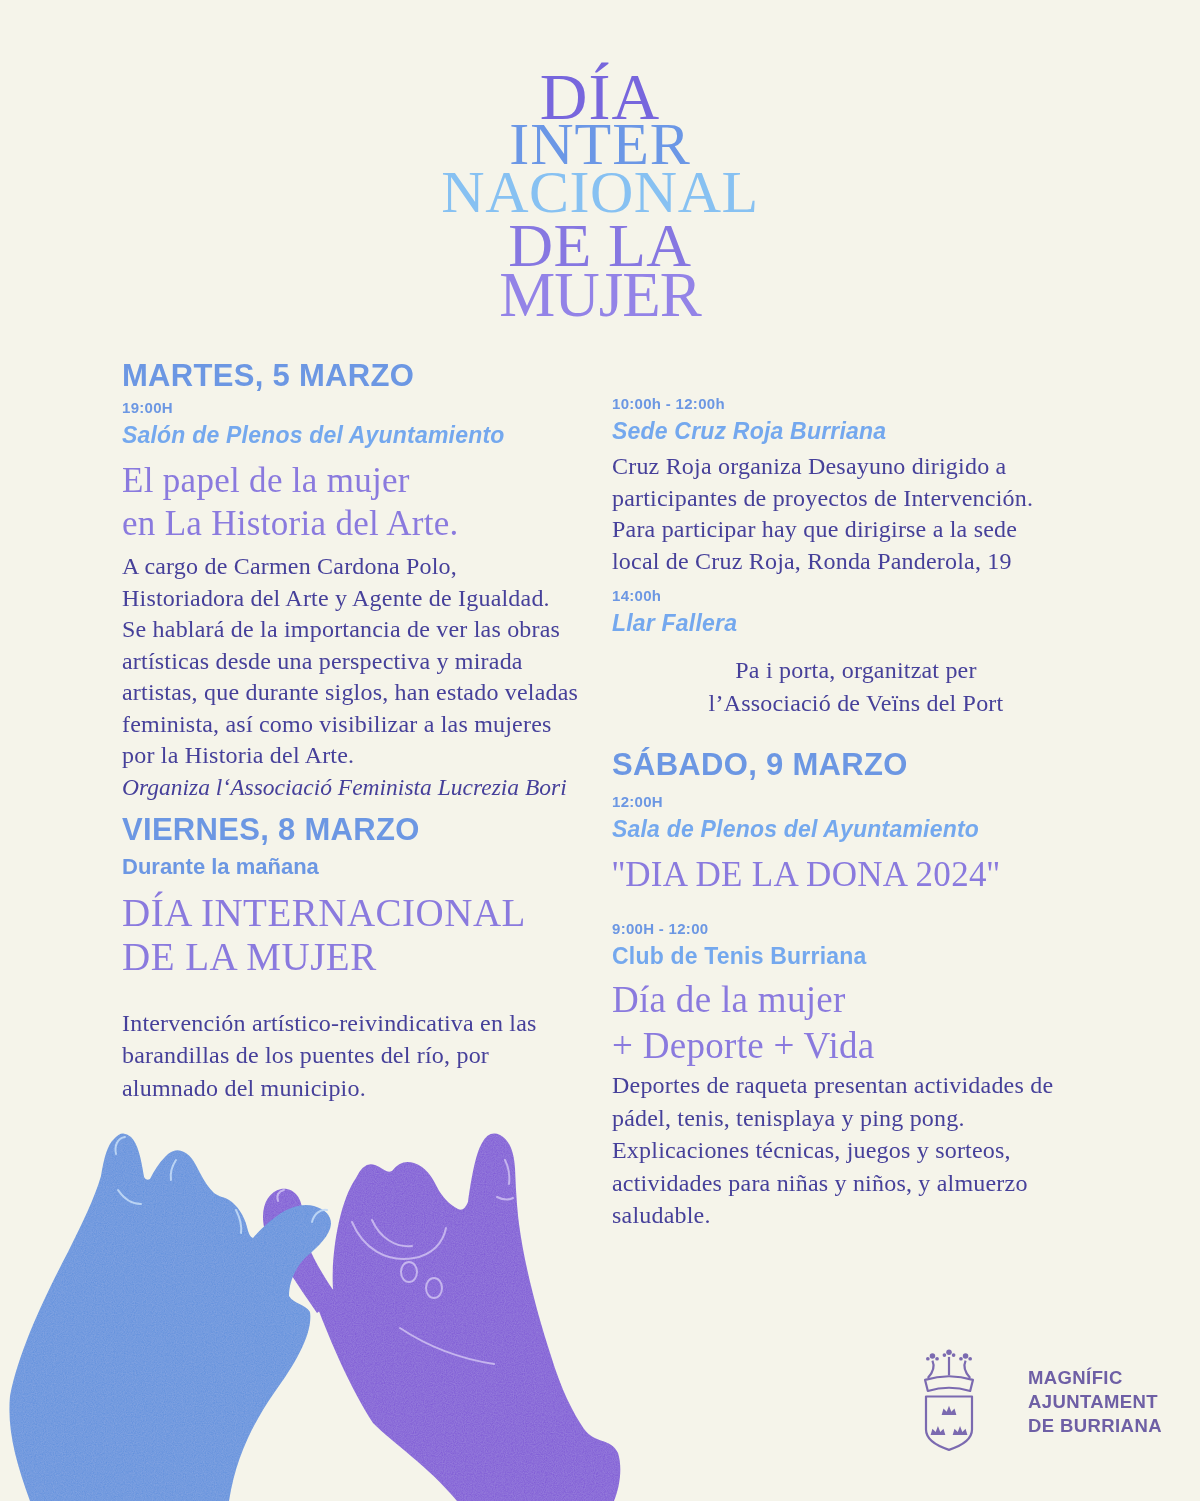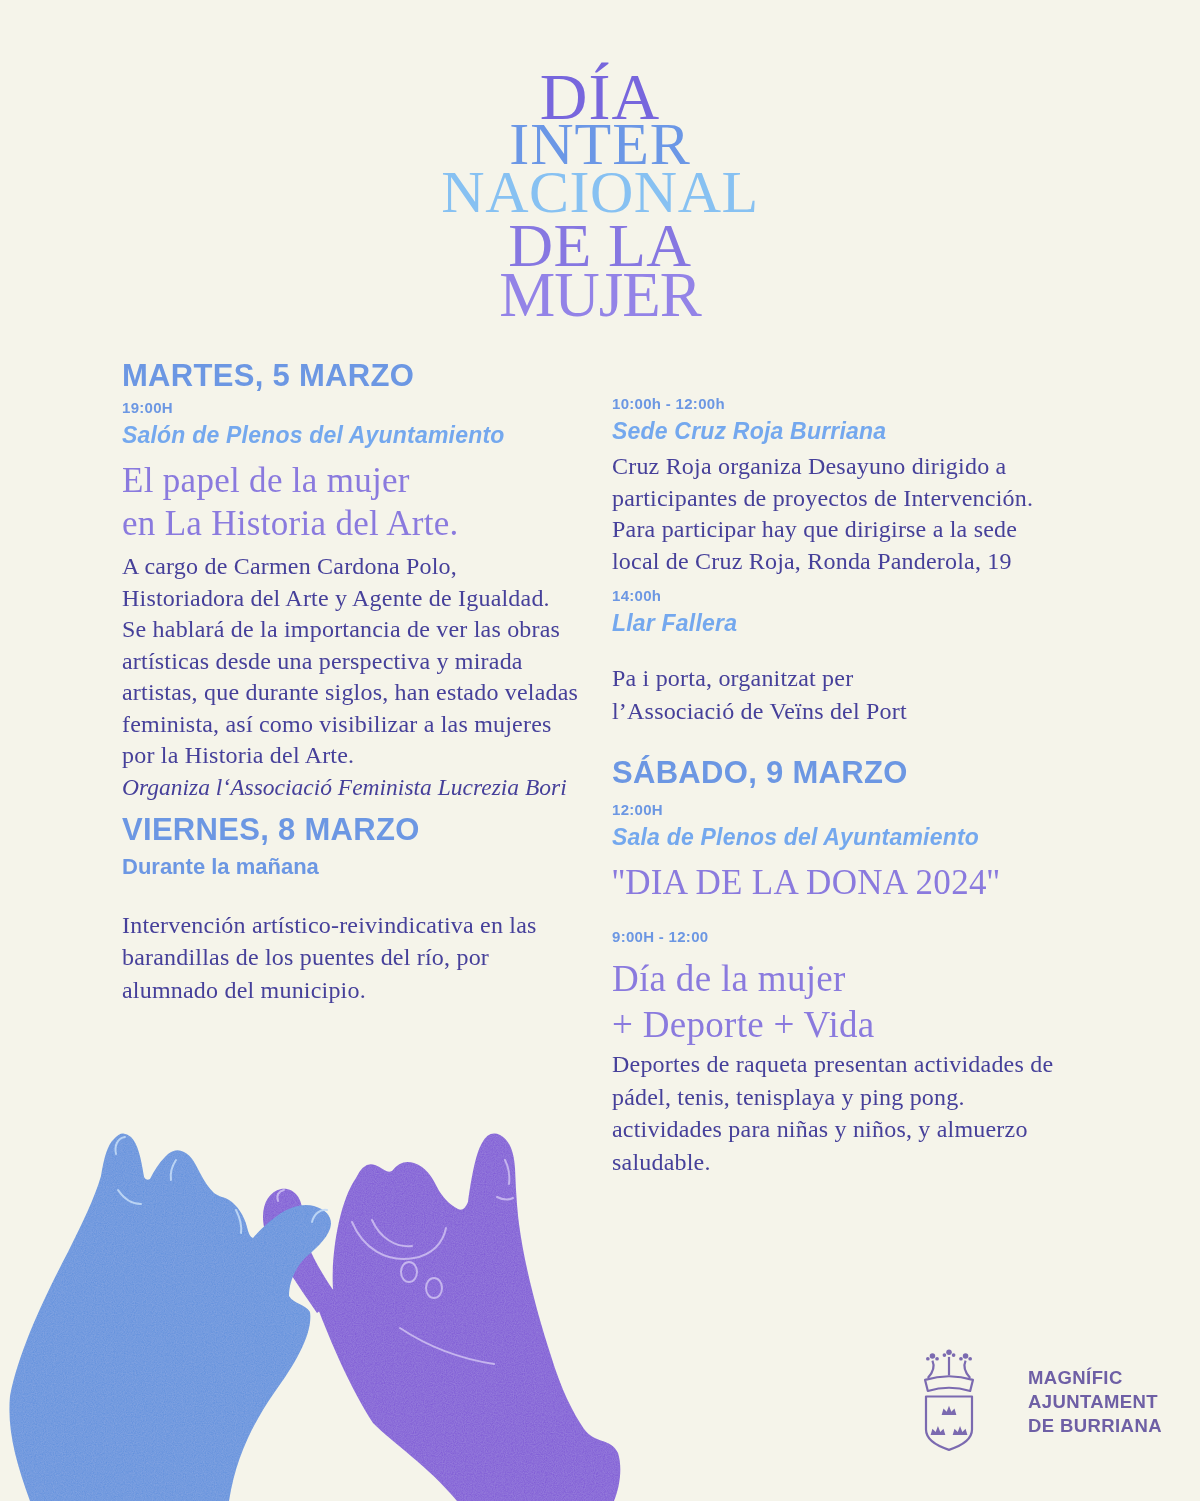--- a/index.html
+++ b/index.html
@@ -30,21 +30,21 @@
   .venue-upright{font-style:normal;}
   .small-blue{font-family:"Liberation Sans", sans-serif;font-weight:700;
               font-size:22px;line-height:28px;color:#6c97e3;}
   .event-title{font-size:35px;line-height:43px;color:#8a7ade;letter-spacing:.3px;}
   .event-title-caps{font-size:39px;line-height:44px;color:#8a7ade;letter-spacing:.5px;}
   .event-title-q{font-size:35px;line-height:44px;color:#8a7ade;letter-spacing:.3px;}
   .event-title-big{font-size:37px;line-height:46px;color:#8a7ade;letter-spacing:.3px;}
   .body-line{font-size:24px;line-height:31.5px;color:#46409a;letter-spacing:.2px;}
   .body-line-w{line-height:32.5px;}
   .organizer-line{font-style:italic;font-size:23.5px;line-height:31px;color:#46409a;}.mt3{margin-top:9px;}.mt5{margin-top:5px;}.mt6{margin-top:6px;}
-  .mt8{margin-top:24px;}.mt9{margin-top:9px;}.mt10{margin-top:10px;}.mt18{margin-top:18px;}
+  .mt8{margin-top:16px;text-align:center;}.mt9{margin-top:9px;}.mt10{margin-top:10px;}.mt18{margin-top:18px;}
   .mt28{margin-top:28px;}
 
   
   .hands{position:absolute;left:0;top:1100px;width:640px;height:401px;}
 
   
   .logo{position:absolute;left:903px;top:1344px;display:flex;align-items:center;gap:33px;}
   .logo-shield{width:92px;height:116px;}
   .logo-text div{font-family:"Liberation Sans", sans-serif;font-weight:700;
                  font-size:18.5px;line-height:24px;color:#6e5fa5;letter-spacing:.4px;}
@@ -76,20 +76,24 @@
       <div class="body-line">Se hablará de la importancia de ver las obras</div>
       <div class="body-line">artísticas desde una perspectiva y mirada</div>
       <div class="body-line">artistas, que durante siglos, han estado veladas</div>
       <div class="body-line">feminista, así como visibilizar a las mujeres</div>
       <div class="body-line">por la Historia del Arte.</div>
     </div>
     <div class="organizer-line">Organiza l‘Associació Feminista Lucrezia Bori</div>
 
     <div class="day-heading mt9">VIERNES, 8 MARZO</div>
     <div class="small-blue mt5">Durante la mañana</div>
+    <div class="event-title-caps mt10">
+      <div>DÍA INTERNACIONAL</div>
+      <div>DE LA MUJER</div>
+    </div>
     <div class="mt28">
       <div class="body-line body-line-w">Intervención artístico-reivindicativa en las</div>
       <div class="body-line body-line-w">barandillas de los puentes del río, por</div>
       <div class="body-line body-line-w">alumnado del municipio.</div>
     </div>
   </div>
 
   <div class="col col-right">
     <div class="time-label">10:00h - 12:00h</div>
     <div class="venue-label">Sede Cruz Roja Burriana</div>
@@ -106,27 +110,29 @@
       <div class="body-line body-line-w">l’Associació  de Veïns del Port</div>
     </div>
 
     <div class="day-heading mt28">SÁBADO, 9 MARZO</div>
     <div class="time-label mt5">12:00H</div>
     <div class="venue-label">Sala de Plenos del Ayuntamiento</div>
     <div class="event-title-q mt3">
       <div>''DIA DE LA DONA 2024''</div>
     </div>
     <div class="time-label mt18">9:00H - 12:00</div>
+    <div class="venue-label venue-upright">Club de Tenis Burriana</div>
     <div class="event-title-big mt6">
       <div>Día de la mujer</div>
       <div>+ Deporte + Vida</div>
     </div>
     <div>
       <div class="body-line body-line-w">Deportes de raqueta presentan actividades de</div>
       <div class="body-line body-line-w">pádel, tenis, tenisplaya y ping pong.</div>
+      <div class="body-line body-line-w">Explicaciones técnicas, juegos y sorteos,</div>
       <div class="body-line body-line-w">actividades para niñas y niños, y almuerzo</div>
       <div class="body-line body-line-w">saludable.</div>
     </div>
   </div>
 
   <svg class="hands" viewBox="0 0 640 401" xmlns="http://www.w3.org/2000/svg" aria-hidden="true">
     <defs>
       <filter id="grain" x="-10%" y="-10%" width="120%" height="120%">
         <feTurbulence type="fractalNoise" baseFrequency="0.9" numOctaves="2" result="n"></feTurbulence>
         <feColorMatrix in="n" type="matrix" values="0 0 0 0 1  0 0 0 0 1  0 0 0 0 1  0 0 0 0.14 0" result="na"></feColorMatrix>

